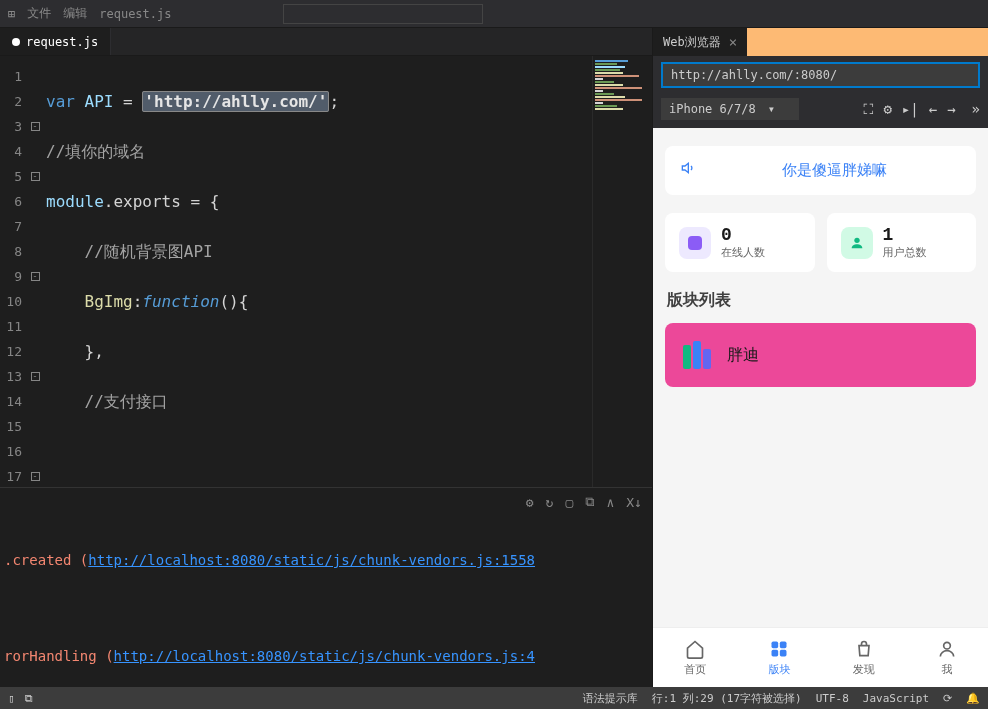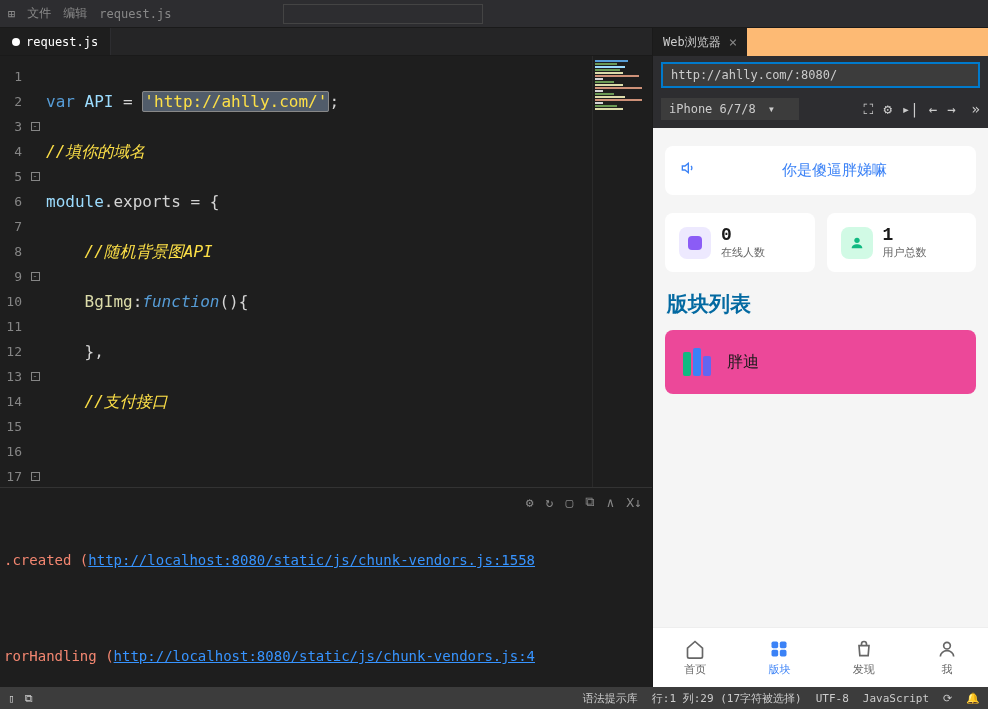--- a/index.html
+++ b/index.html
@@ -22,23 +22,23 @@
     .gutter div { height: 25px; }
     .fold-col { width: 14px; color: #858585; padding-top: 8px; font-size: 11px; }
     .fold-col div { height: 25px; display: flex; align-items: center; justify-content: center; }
     .code-content { flex: 1; padding: 8px 0 0 4px; white-space: pre; font-family: "Consolas", "Monaco", monospace; overflow: hidden; }
     .code-line { height: 25px; }
     .minimap { width: 60px; background: #1e1e1e; border-left: 1px solid #2a2a2a; padding: 4px 2px; }
     .minimap-line { height: 2px; margin-bottom: 1px; }
     
     .tk-kw { color: #569cd6; }
     .tk-var { color: #9cdcfe; }
-    .tk-str { color: #fde047; }
+    .tk-str { color: #e5e5e5; font-weight: bold; }
     .tk-hl { background: #515c6a; border: 1px solid #888; border-radius: 2px; padding: 0 1px; }
-    .tk-com { color: #fde047; font-style: italic; }
+    .tk-com { color: #a3a3a3; }
     .tk-fn { color: #dcdcaa; }
     .tk-fnkw { color: #569cd6; font-style: italic; }
     .tk-op { color: #d4d4d4; }
     .tk-prop { color: #9cdcfe; }
     
     .terminal-panel { height: 200px; background: #1e1e1e; border-top: 1px solid #333; display: flex; flex-direction: column; }
     .terminal-toolbar { height: 28px; display: flex; justify-content: flex-end; align-items: center; gap: 12px; padding: 0 10px; color: #888; font-size: 13px; }
     .terminal-toolbar span { cursor: pointer; }
     .terminal-content { flex: 1; padding: 8px 4px; font-size: 14px; line-height: 24px; overflow: hidden; white-space: pre; }
     .term-link { color: #3794ff; text-decoration: underline; cursor: pointer; }
@@ -64,21 +64,21 @@
     
     .stats-row { display: flex; gap: 12px; margin: 0 12px; }
     .stat-card { flex: 1; background: #fff; border-radius: 8px; padding: 12px 14px; display: flex; align-items: center; gap: 10px; }
     .stat-icon { width: 32px; height: 32px; border-radius: 8px; display: flex; align-items: center; justify-content: center; font-size: 16px; }
     .stat-icon.purple { background: #ede9fe; }
     .stat-icon.green { background: #d1fae5; }
     .stat-icon.purple::before { content: ''; width: 14px; height: 14px; background: #8b5cf6; border-radius: 4px; }
     .stat-num { font-size: 18px; font-weight: 700; color: #1a1a1a; }
     .stat-label { font-size: 11px; color: #666; }
     
-    .section-title { margin: 18px 14px 12px; font-size: 21px; font-weight: 700; color: #0369a1; }
+    .section-title { margin: 18px 14px 12px; font-size: 16px; font-weight: 700; color: #404040; }
     
     .list-item { background: #ec4899; margin: 0 12px; padding: 14px; border-radius: 8px; display: flex; align-items: center; gap: 12px; }
     .list-icon { width: 36px; height: 36px; }
     .list-label { font-size: 16px; color: #1a1a1a; }
     
     .mobile-nav { position: absolute; bottom: 0; left: 0; right: 0; height: 60px; background: #fff; border-top: 1px solid #eee; display: flex; justify-content: space-around; align-items: center; padding: 4px 0; }
     .nav-item { display: flex; flex-direction: column; align-items: center; gap: 2px; font-size: 11px; color: #666; cursor: pointer; }
     .nav-item.active { color: #3b82f6; }
     .nav-icon { font-size: 18px; height: 22px; display: flex; align-items: center; }
     

